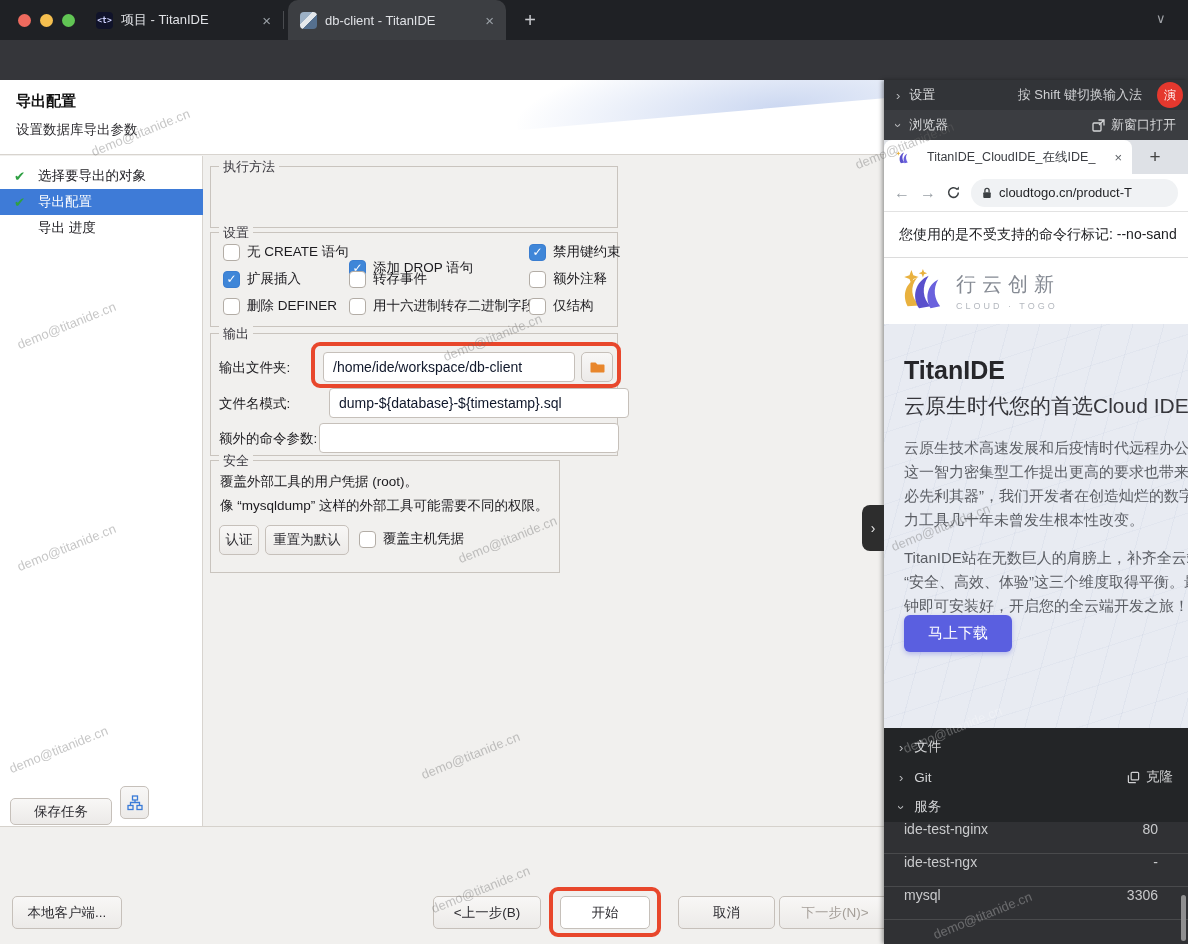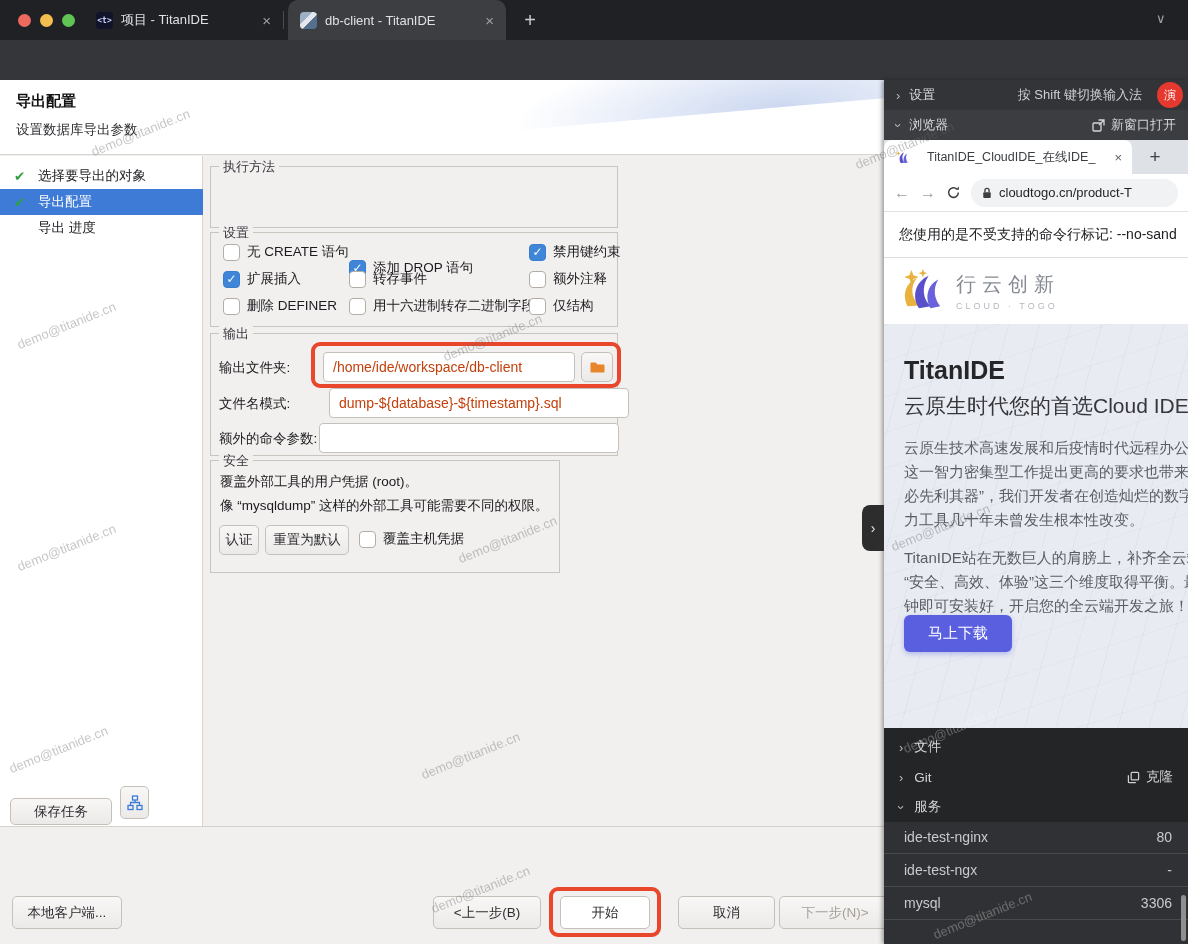--- a/index.html
+++ b/index.html
@@ -46,21 +46,21 @@
 
   .group{position:absolute;border:1px solid #c9c4be}
   .group-label{position:absolute;top:-9px;left:8px;background:#f1f0ee;padding:0 4px;font-size:13px;color:#3a383f;white-space:nowrap}
   .combo{position:absolute;left:6px;right:6px;top:16px;height:32px;background:#fff;border:1px solid #c6c0ba;border-radius:4px;display:flex;align-items:center;padding:0 10px;font-size:14px;color:#1b1b1f}
   .combo .arrow{margin-left:auto;color:#5e5c64;font-size:10px}
   .opt{position:absolute;display:flex;align-items:center;gap:7px;font-size:13.5px;color:#1c1b1f;white-space:nowrap}
   .cb{width:17px;height:17px;border-radius:4px;border:1px solid #b3ada6;background:#fff;flex:0 0 auto;display:flex;align-items:center;justify-content:center;color:#fff;font-size:12px;font-weight:700}
   .cb.checked{background:#3f86d8;border-color:#3a7dd0}
   .cb.checked::after{content:"✓"}
   .flabel{position:absolute;left:8px;font-size:13.5px;color:#1c1b1f;white-space:nowrap}
-  .txt{position:absolute;height:30px;border:1px solid #c6c0ba;border-radius:4px;background:#fff;font-family:"Liberation Sans","DejaVu Sans",sans-serif;font-size:14px;padding:0 9px;color:#c2410c}
+  .txt{position:absolute;height:30px;border:1px solid #c6c0ba;border-radius:4px;background:#fff;font-family:"Liberation Sans","DejaVu Sans",sans-serif;font-size:14px;padding:0 9px;color:#0f172a}
   .gbtn{background:linear-gradient(#f8f7f6,#eceae8);border:1px solid #c6c0ba;border-radius:5px;font-size:13.5px;color:#2e2d32;display:flex;align-items:center;justify-content:center;position:absolute;white-space:nowrap}
   .sec-line{position:absolute;left:9px;font-size:13.5px;color:#1c1b1f;white-space:nowrap}
   .annot{position:absolute;border:4px solid #e8472c;border-radius:9px;pointer-events:none;z-index:5}
   .footer-sep{position:absolute;left:0;top:746px;width:884px;height:1px;background:#d6d2cc}
   .btn-start{background:#fff}
   .btn-next{color:#a59f99}
 
   
   .sidepanel{position:absolute;left:884px;top:80px;width:304px;height:864px;background:#fff;box-shadow:-2px 0 4px rgba(0,0,0,.35)}
   .sp-row{position:absolute;left:0;width:304px;height:30px;display:flex;align-items:center;gap:9px;padding:0 12px;font-size:13px;color:#d9dadc}
@@ -88,21 +88,21 @@
   .phero{position:absolute;left:0;top:244px;width:304px;height:404px;background:#e8ebf2;overflow:hidden}
   .phero::before{content:"";position:absolute;inset:0;background:repeating-linear-gradient(105deg,rgba(125,145,185,.08) 0 1px,transparent 1px 30px),repeating-linear-gradient(-18deg,rgba(125,145,185,.06) 0 1px,transparent 1px 34px)}
   .h-title{position:absolute;left:20px;top:32px;font-size:25px;font-weight:700;color:#26262a}
   .h-sub{position:absolute;left:20px;top:68px;font-size:21px;color:#36363b;white-space:nowrap}
   .h-p{position:absolute;left:20px;font-size:15px;color:#5a5d63;line-height:24px;white-space:nowrap}
   .h-cta{position:absolute;left:20px;top:291px;width:108px;height:37px;background:#5a5fe0;border-radius:6px;color:#fff;font-size:15px;display:flex;align-items:center;justify-content:center;box-shadow:0 2px 5px rgba(80,90,220,.35)}
   .pdark{position:absolute;left:0;top:648px;width:304px;height:216px;background:#232527}
   .psec{position:absolute;left:0;width:304px;height:30px;display:flex;align-items:center;gap:11px;padding:0 15px;color:#d2d3d5;font-size:13.5px;background:#232527;z-index:2}
   .psec .right{margin-left:auto;display:flex;align-items:center;gap:6px;color:#cfd0d2}
   .plist{position:absolute;left:0;top:76px;width:304px;height:140px;background:#303134;z-index:1;overflow:hidden}
-  .prow{height:33px;display:flex;align-items:center;padding:0 16px 0 20px;border-bottom:1px solid #494a4c;color:#c9cacc;font-size:14px}
+  .prow{height:33px;display:flex;padding:0 30px 0 20px;border-bottom:1px solid #494a4c;color:#c9cacc;font-size:14px}
   .prow .port{margin-left:auto}
   .pscroll{position:absolute;right:2px;top:167px;width:5px;height:46px;border-radius:3px;background:#8f8f90;z-index:3}
   .handle{position:absolute;left:862px;top:505px;width:22px;height:46px;background:#2d2d2d;border-radius:8px 0 0 8px;color:#e8e8e8;font-size:14px;display:flex;align-items:center;justify-content:center;z-index:4}
 
   .wm{position:absolute;font-size:13px;color:rgba(105,105,105,.38);transform:rotate(-22deg);white-space:nowrap;pointer-events:none;z-index:6}
   .wm.lite{color:rgba(255,255,255,.28)}
   svg{display:block}
 </style>
 </head>
 <body>

